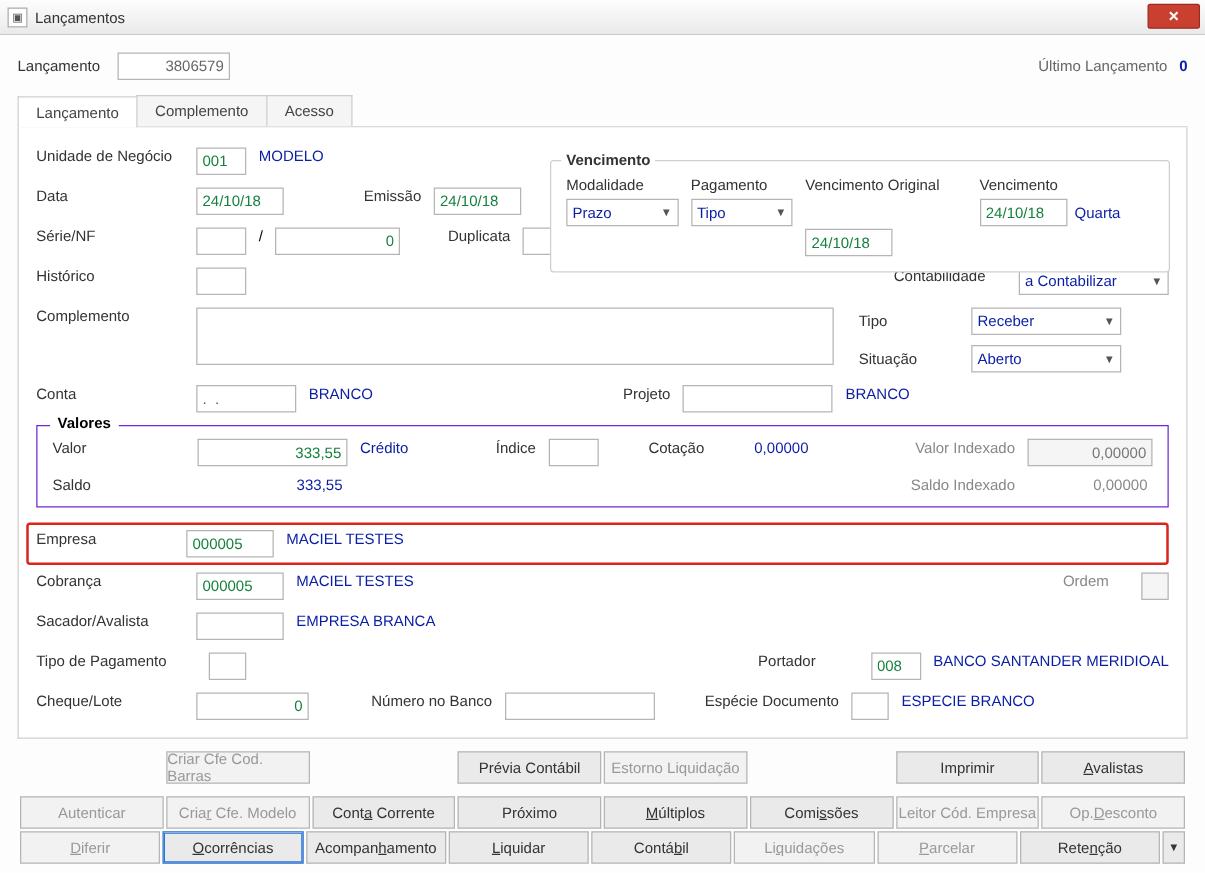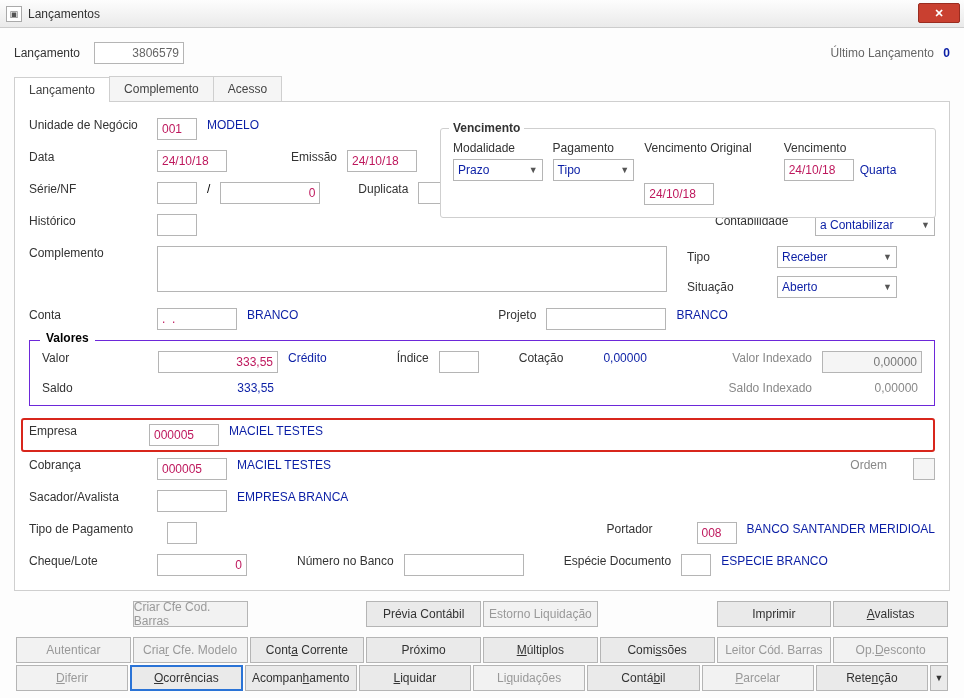--- a/index.html
+++ b/index.html
@@ -12,21 +12,21 @@
 
     .client { padding: 12px 14px 8px 14px; background: #fdfdfd; }
 
     .toprow { display:flex; align-items:center; justify-content:space-between; margin-bottom: 10px; height: 26px;}
     .toprow .left { display:flex; align-items:center; gap:14px; }
     .toprow .right { color: #666; }
     .toprow .right .ul-value { color: #0a1ea5; font-weight: bold; margin-left:6px; }
 
     .label { color: #333; }
     .linkblue { color: #0a1ea5; }
-    .input { border: 1px solid #b5b5b5; background: #fff; height: 22px; padding: 0 4px; color: #be185d; }
+    .input { border: 1px solid #b5b5b5; background: #fff; height: 22px; padding: 0 4px; color: #15803d; }
     .input.right { text-align: right; }
     .readonly { background: #f5f5f5; color: #777; }
 
     .tabs { display:flex; border-bottom: 1px solid #cfcfcf; margin-bottom: 0; }
     .tab { padding: 5px 14px; border: 1px solid #cfcfcf; border-bottom: none; background: #f5f5f5; color:#444; cursor:pointer; margin-right:-1px; }
     .tab.active { background: #fff; position: relative; top:1px; }
     .tab-panel { border: 1px solid #cfcfcf; border-top:none; padding: 16px 14px 14px 14px; background:#fff; }
 
     .row { display:flex; align-items:flex-start; margin-bottom: 10px; gap: 10px; }
     .label-col { width: 118px; color:#333; }
@@ -291,44 +291,44 @@
     <div class="btn">
         <span>Cont<u>a</u> Corrente</span>
       </div>
     <div class="btn">Próximo</div>
     <div class="btn">
         <span><u>M</u>últiplos</span>
       </div>
     <div class="btn">
         <span>Comi<u>s</u>sões</span>
       </div>
-    <div class="btn disabled">Leitor Cód. Barras</div>
+    <div class="btn disabled">Leitor Cód. Empresa</div>
     <div class="btn disabled">
         <span>Op.<u>D</u>esconto</span>
       </div>
   </div>
   <div style="display:flex; gap:2px; padding:0 2px 2px 2px;">
     <div class="btn disabled" style="flex:1">
         <span><u>D</u>iferir</span>
       </div>
     <div class="btn focus" style="flex:1">
         <span><u>O</u>corrências</span>
       </div>
     <div class="btn" style="flex:1">
         <span>Acompan<u>h</u>amento</span>
       </div>
     <div class="btn" style="flex:1">
         <span><u>L</u>iquidar</span>
       </div>
+    <div class="btn" style="flex:1">
+        <span>Contá<u>b</u>il</span>
+      </div>
     <div class="btn disabled" style="flex:1">
         <span>Li<u>q</u>uidações</span>
       </div>
-    <div class="btn" style="flex:1">
-        <span>Contá<u>b</u>il</span>
-      </div>
     <div class="btn disabled" style="flex:1">
         <span><u>P</u>arcelar</span>
       </div>
     <div class="btn" style="flex:1">
         <span>Rete<u>n</u>ção</span>
       </div>
     <div class="combo-arrow">▼</div>
   </div>
 
 </div>

